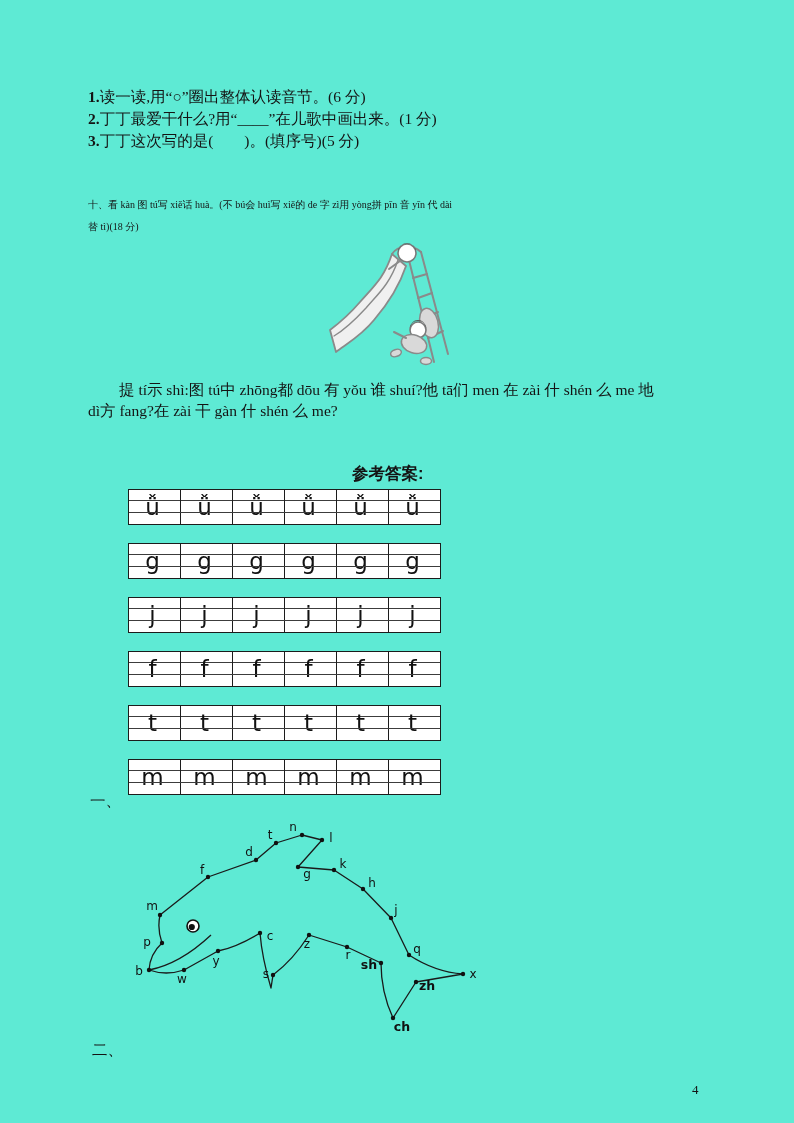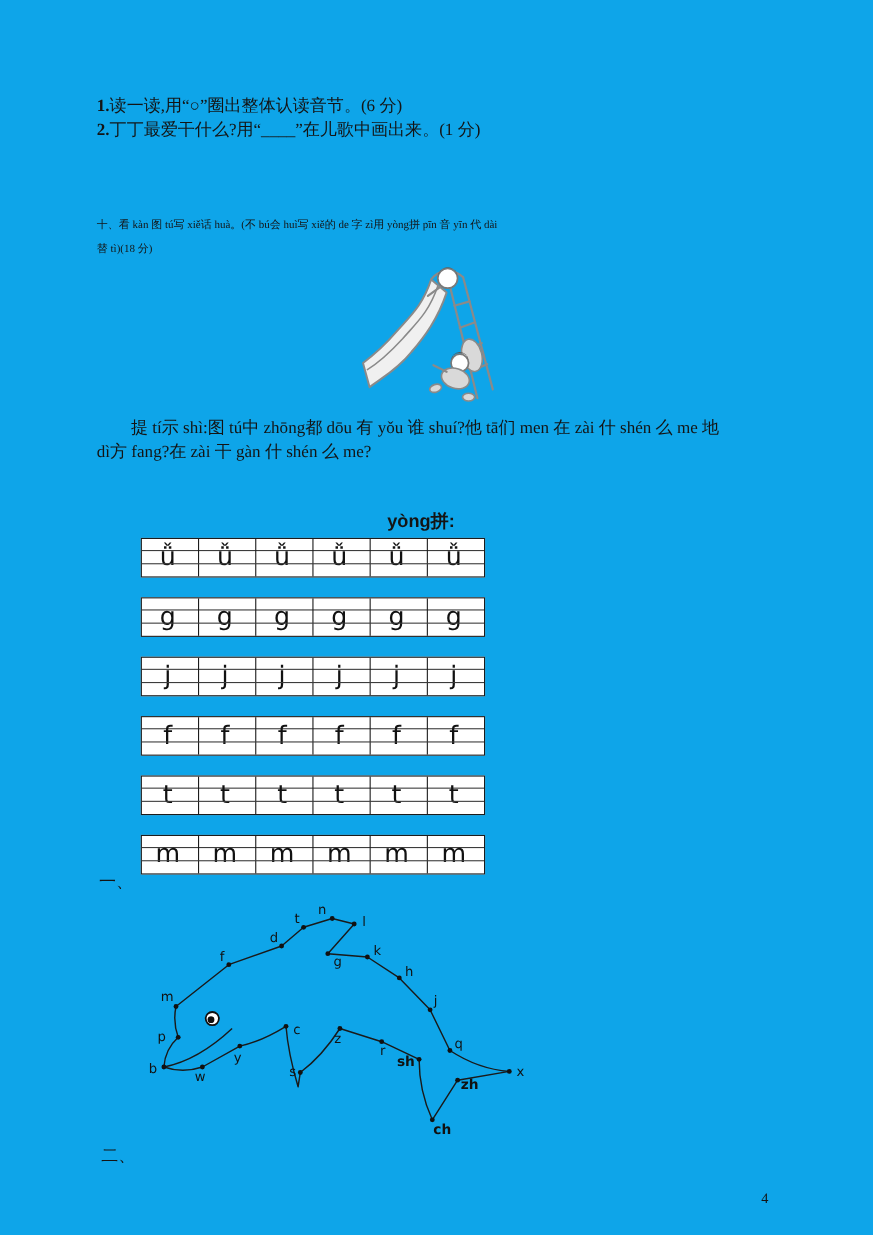--- a/index.html
+++ b/index.html
@@ -1,17 +1,17 @@
 <!DOCTYPE html>
 <html><head>
 <meta charset="utf-8">
 <style>
   html,body{margin:0;padding:0;background:#ffffff;}
   .page{
-    position:relative;width:794px;height:1123px;background:#0ea5e9;
+    position:relative;width:794px;height:1123px;background:#5eead4;
     font-family:"Liberation Serif","DejaVu Serif",serif;color:#141414;
     overflow:hidden;margin:0 auto;
   }
   .q-block{position:absolute;left:88px;top:86px;font-size:15.5px;line-height:22px;white-space:nowrap;}
   .q-line b{font-weight:bold;}
   .sec-ten{position:absolute;left:88px;top:194px;font-size:10px;line-height:22px;white-space:nowrap;}
   .hint{position:absolute;left:88px;top:379px;font-size:15.5px;line-height:21px;white-space:nowrap;}
   .hint .indent{padding-left:2em;}
   .ans-head{
     position:absolute;left:352px;top:463px;font-size:16.5px;font-weight:bold;
@@ -46,20 +46,21 @@
   #dolphin text.bold{font-weight:bold;font-size:12.5px;}
 </style>
 </head>
 <body>
 
 <div class="page">
 
   <div class="q-block">
     <div class="q-line"><b>1.</b><span>读一读,用“○”圈出整体认读音节。(6 分)</span></div>
     <div class="q-line"><b>2.</b><span>丁丁最爱干什么?用“____”在儿歌中画出来。(1 分)</span></div>
+    <div class="q-line"><b>3.</b><span>丁丁这次写的是(　　)。(填序号)(5 分)</span></div>
   </div>
 
   <div class="sec-ten">
     <div>十、看 kàn 图 tú写 xiě话 huà。(不 bú会 huì写 xiě的 de 字 zì用 yòng拼 pīn 音 yīn 代 dài</div>
     <div>替 tì)(18 分)</div>
   </div>
 
   <svg class="slide-art" width="140" height="135" viewBox="0 0 140 135">
 
     <path class="sa-fill" d="M70,14 C62,38 52,46 38,62 C26,76 16,84 8,90 L14,112 C26,103 40,95 52,80 C64,66 76,50 84,26 Z"></path>
@@ -84,21 +85,21 @@
     <path class="sa" d="M84,98 L72,92"></path>
     <ellipse class="sa-mid" cx="74" cy="113" rx="5.5" ry="3.5" transform="rotate(-18 74 113)"></ellipse>
     <ellipse class="sa-mid" cx="104" cy="121" rx="5.5" ry="3.5"></ellipse>
   </svg>
 
   <div class="hint">
     <div class="indent">提 tí示 shì:图 tú中 zhōng都 dōu 有 yǒu 谁 shuí?他 tā们 men 在 zài 什 shén 么 me 地</div>
     <div>dì方 fang?在 zài 干 gàn 什 shén 么 me?</div>
   </div>
 
-  <div class="ans-head">yòng拼:</div>
+  <div class="ans-head">参考答案:</div>
 
   <div id="grids">
       <div class="pinyin-grid">
         <div class="pcell">
           <span>ǚ</span>
         </div>
         <div class="pcell">
           <span>ǚ</span>
         </div>
         <div class="pcell">

